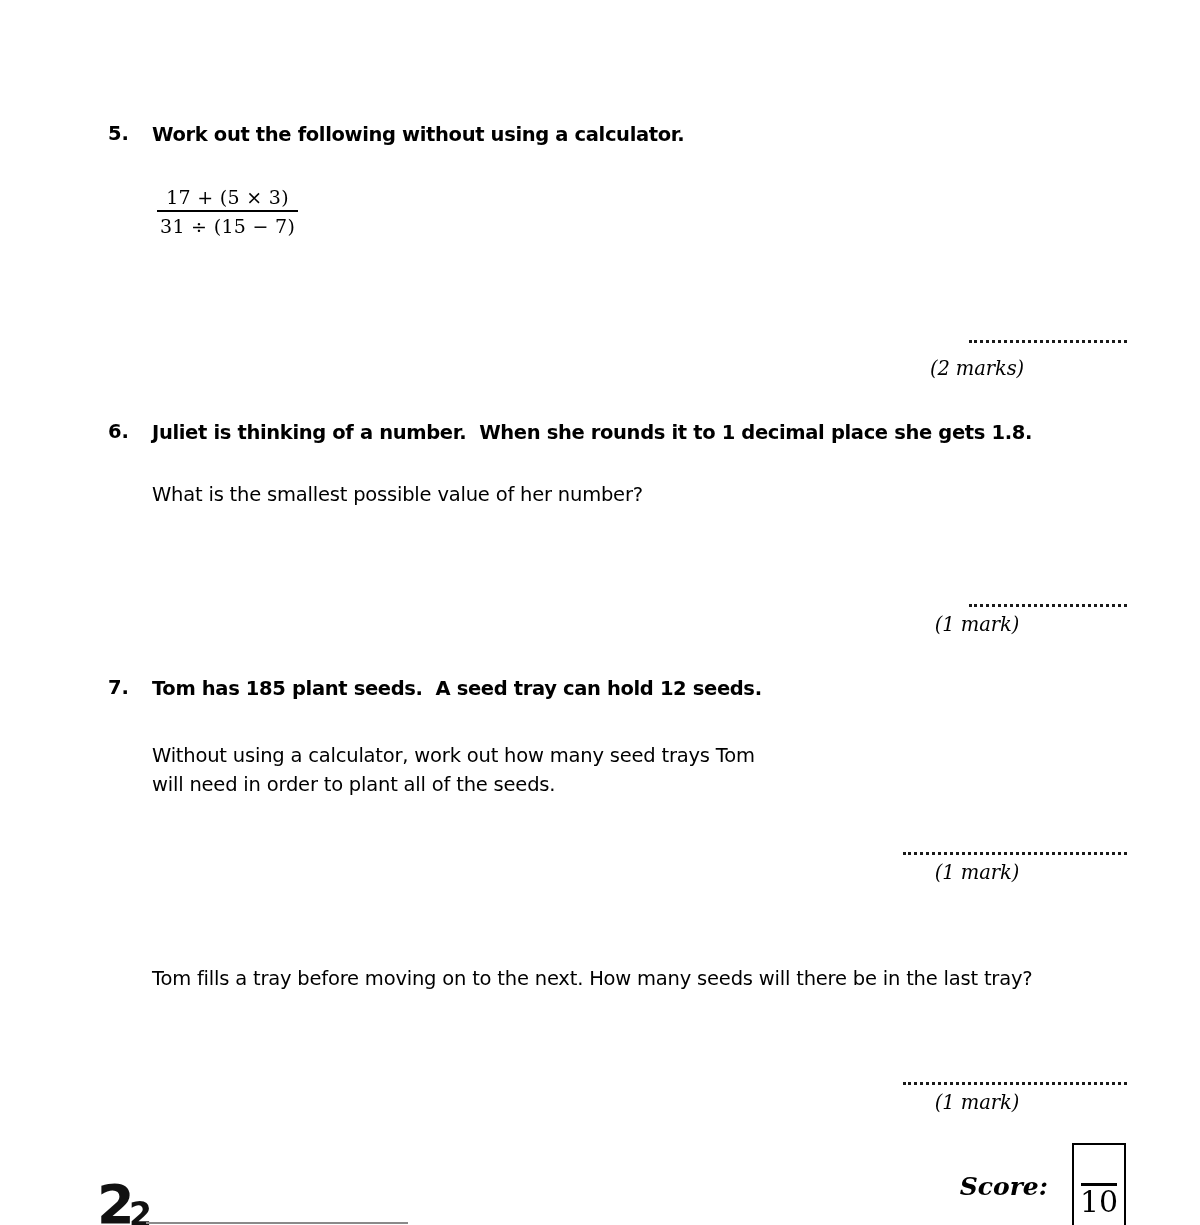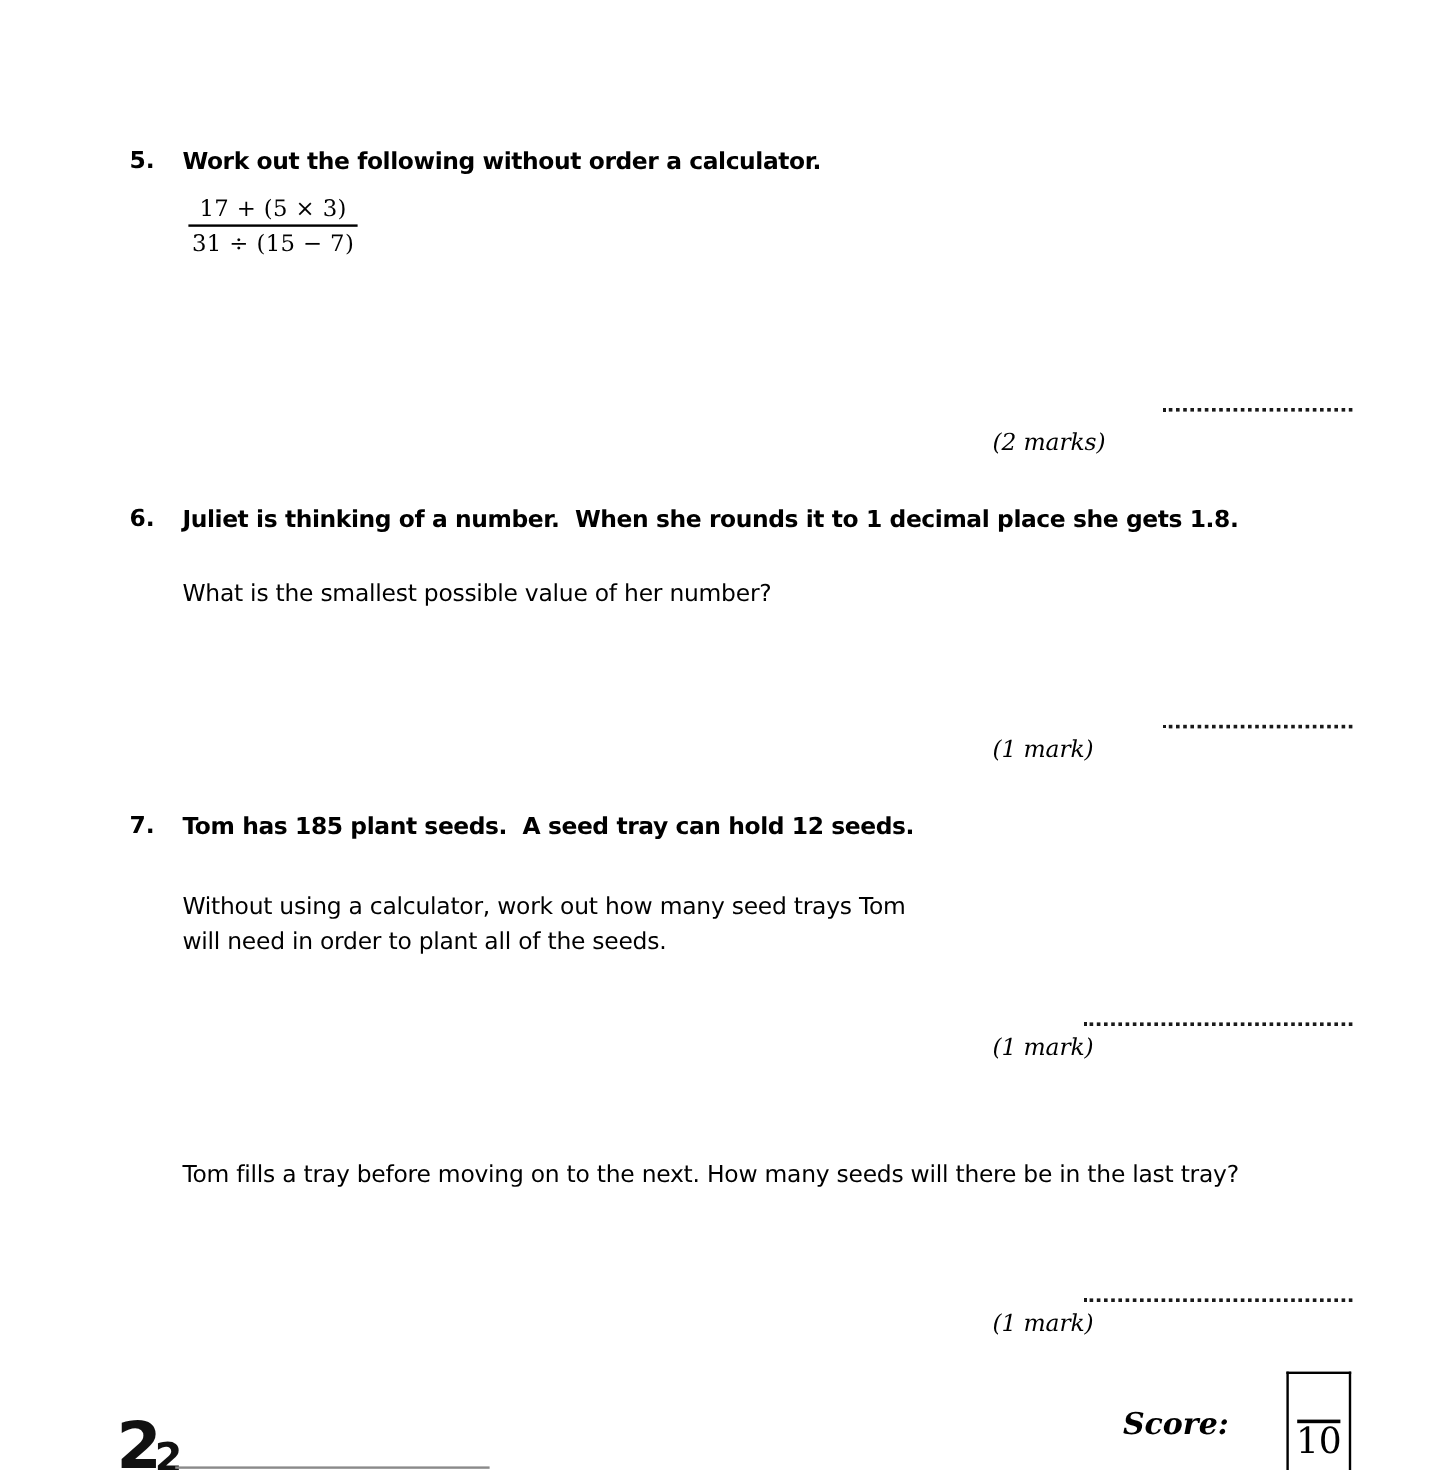--- a/index.html
+++ b/index.html
@@ -69,20 +69,21 @@
     display: inline-block;
     text-align: center;
     font-family: "DejaVu Serif", serif;
     font-size: 19px;
     letter-spacing: 0.3px;
   }
   .fraction .numer {
     display: block;
     padding: 0 3px 2px 3px;
     white-space: pre;
+    margin-top: 23px;
   }
   .fraction .vinculum {
     display: block;
     height: 1.6px;
     background: #000;
     width: 100%;
   }
   .fraction .denom {
     display: block;
     padding: 3px 3px 0 3px;
@@ -93,36 +94,36 @@
   .answer-line {
     position: absolute;
     height: 0;
     border-top: 3.5px dotted #1a1a1a;
   }
   .marks {
     position: absolute;
     font-family: "DejaVu Serif", serif;
     font-style: italic;
     font-size: 19.5px;
-    text-align: left;
+    text-align: center;
     letter-spacing: -0.1px;
     white-space: pre;
   }
 
   
   .score-wrap {
     position: absolute;
     left: 960px;
     top: 1138px;
     width: 200px;
     height: 90px;
   }
   .score-label {
     position: absolute;
-    right: 136px;
+    right: 112px;
     top: 34px;
     font-family: "DejaVu Serif", serif;
     font-style: italic;
     font-weight: bold;
     font-size: 25px;
     white-space: pre;
   }
   .score-box {
     position: absolute;
     left: 112px;
@@ -190,21 +191,21 @@
     background: #8a8a8a;
   }
 </style>
 </head>
 <body>
 
 <div class="page">
 
   <div class="question">
     <div class="q-num" style="top:122px;">5.</div>
-    <div class="q-stem" style="top:122px;">Work out the following without order a calculator.</div>
+    <div class="q-stem" style="top:122px;">Work out the following without using a calculator.</div>
 
     <div class="fraction" style="top:163px;">
       <span class="numer">17 + (5 × 3)</span>
       <span class="vinculum"></span>
       <span class="denom">31 ÷ (15 − 7)</span>
     </div>
 
     <div class="answer-line" style="left:969px; top:340px; width:158px;"></div>
     <div class="marks" style="left:827px; top:357px; width:300px;">(2 marks)</div>
   </div>

